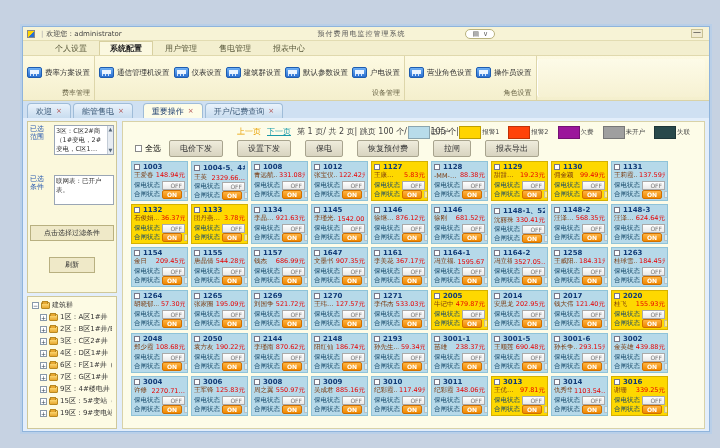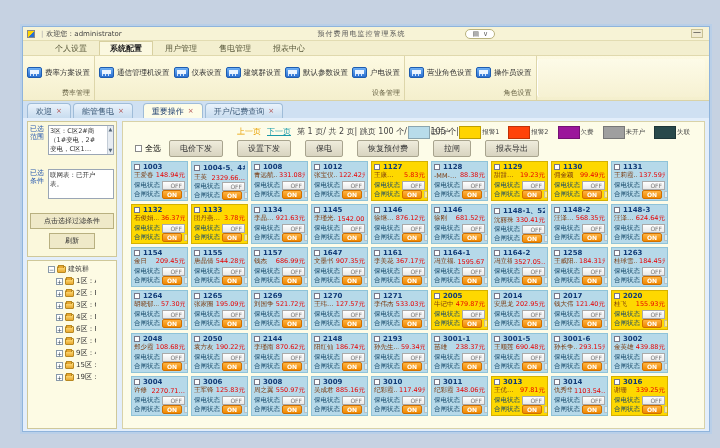--- a/index.html
+++ b/index.html
@@ -47,30 +47,30 @@
   .dtab { display:flex; align-items:center; gap:4px; font-size:8px; color:#3c5a78;
           background:linear-gradient(#e9f2fb,#c8dcef); border:1px solid #9fbcd8; border-bottom:none;
           border-radius:4px 4px 0 0; padding:1px 8px; height:15px; }
   .dtab.active { background:#fdfce8; color:#1a3c6e; font-weight:normal;margin-left:8px; }
   .dtab .x { color:#b05050; font-size:7px; }
 
   
   .main { position:absolute; left:0; right:0; top:92px; bottom:0; background:#e3eefb; display:flex; gap:5px; padding:2px 4px; }
   .sidebar { width:90px; display:flex; flex-direction:column; gap:3px; }
   .filterbox { background:#fbf8dc; border:1px solid #cfc89a; padding:3px 2px; font-size:7px; }
-  .frow { display:flex; gap:2px; margin-bottom:14px; }
+  .frow { display:flex; gap:8px; margin-bottom:20px; }
   .flabel { width:16px; color:#2a5bb0; line-height:1.2; flex:0 0 auto; }
   .fbox { flex:1; background:#fff; border:1px solid #9aa6b5; height:30px; overflow:hidden;
           font-size:6.5px; color:#333; padding:1px; position:relative; line-height:1.35; }
   .fbox .sb { position:absolute; right:0; top:0; bottom:0; width:6px; background:#e7ecf2; border-left:1px solid #c3ccd6;
               display:flex; flex-direction:column; justify-content:space-between; font-size:5px; color:#567; text-align:center; }
   .sbtn { display:block; width:100%; background:#efe9c8; border:1px solid #b8b080; font-size:7px; color:#333;
-          padding:2px 0; margin:2px auto 4px; font-family:inherit; }
+          padding:2px 0; margin:2px auto 16px; font-family:inherit; }
   .sbtn.small { width:46px; }
-  .treebox { flex:1; background:#fdfbe4; border:1px solid #cfc89a; padding:3px 20px; font-size:7px; overflow:hidden; }
+  .treebox { flex:1; background:#fdfbe4; border:1px solid #cfc89a; padding:3px 4px; font-size:7px; overflow:hidden; }
   .titem { display:flex; align-items:center; gap:2px; margin-bottom:2px; white-space:nowrap; overflow:hidden; color:#333; }
   .titem.child { padding-left:8px; }
   .expander { width:7px; height:7px; border:1px solid #8899aa; background:#fff; font-size:6px; line-height:5px;
               text-align:center; color:#345; flex:0 0 auto; }
   .folder { width:9px; height:7px; background:linear-gradient(#ffe080,#e8a830); border:1px solid #b88820;
             border-radius:1px; position:relative; flex:0 0 auto; }
   .folder::before { content:""; position:absolute; left:0; top:-2px; width:4px; height:2px; background:#e8a830;
             border:1px solid #b88820; border-bottom:none; }
 
   .content { flex:1; background:#fdfce8; border:1px solid #d8d2a8; padding:2px 4px; position:relative; overflow:hidden; }

